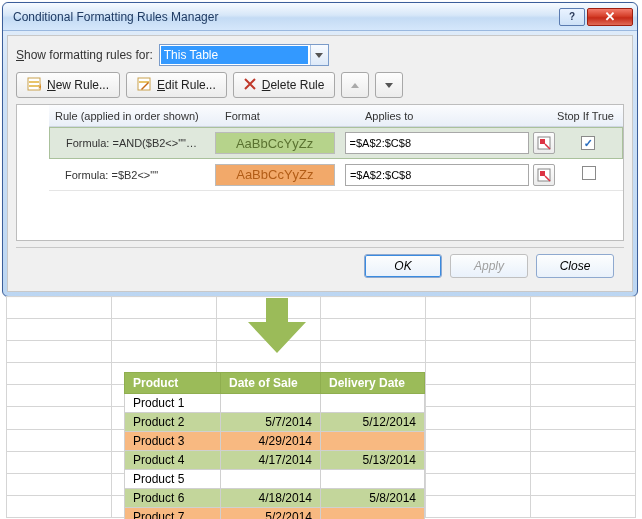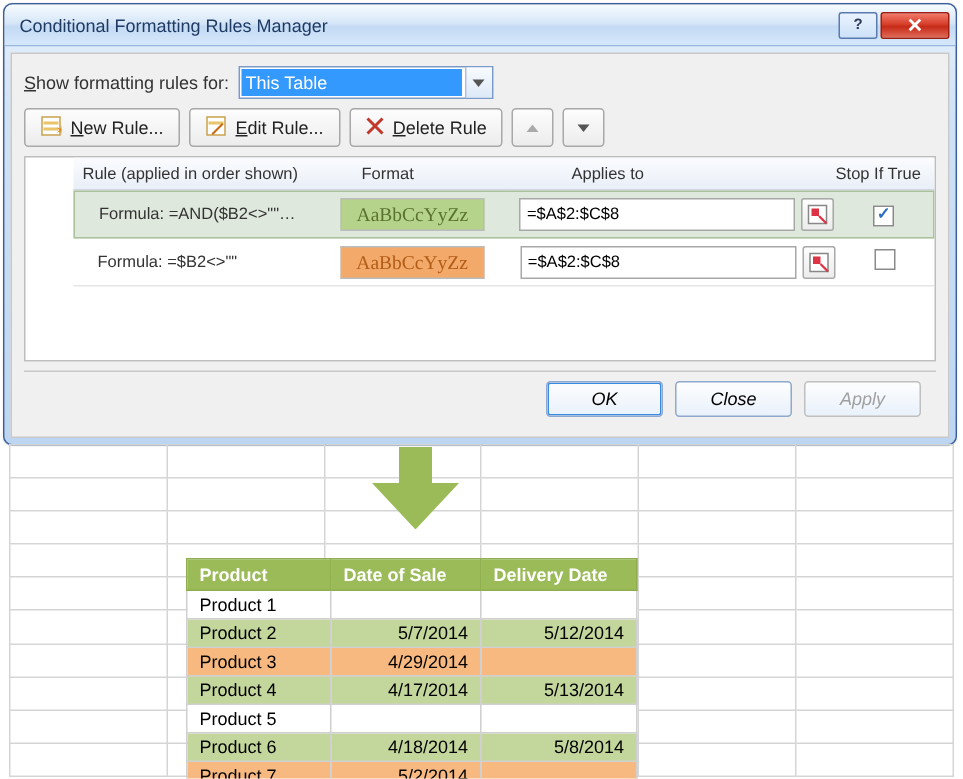--- a/index.html
+++ b/index.html
@@ -117,36 +117,35 @@
   }
   .grid-head {
     display:flex;
     background: linear-gradient(#fbfcfe,#e9eff8);
     border-bottom:1px solid #cfd6e2;
     height:22px;
     align-items:center;
     font-size:11px; color:#333;
   }
   .col-rule   { width:170px; padding-left:6px; }
-  .col-format { width:140px; padding-left:6px;margin-left:16px; }
+  .col-format { width:140px; padding-left:6px; }
   .col-apply  { flex:1; padding-left:6px; }
   .col-stop   { width:75px; text-align:center; }
   .grid-row {
     display:flex; align-items:center;
     height:32px;
     border-bottom:1px solid #e5e5e5;
   }
   .grid-row.sel { background:#dfe8dc; border:1px solid #aac19c; }
   .rule-formula { font-size:11px; color:#333; padding-left:16px; }
   .format-preview {
-    width:96px; height:22px; margin:5px 4px;
+    width:120px; height:22px; margin:5px 4px;
     border:1px solid #bbb;
     display:flex; align-items:center; justify-content:center;
     font-size:13px;
-    font-family:Liberation Serif, serif;
   }
   .fmt-green { background:#b6d38b; color:#5a7230; }
   .fmt-orange{ background:#f2a96a; color:#b25d17; }
   .apply-box {
     display:flex; align-items:center; gap:4px;
     width: 210px;
   }
   .apply-input {
     flex:1; height:22px;
     border:1px solid #a8a8a8;
@@ -353,22 +352,22 @@
                   <path d="M8 8 L13 13" stroke="#d34" stroke-width="1.5"></path>
                 </svg>
             </div>
           </div>
         </div>
         <div class="col-stop"><span class="chk"></span></div>
       </div>
     </div>
     <div class="dialog-footer">
       <div class="dlg-btn def">OK</div>
+      <div class="dlg-btn dis">Apply</div>
       <div class="dlg-btn">Close</div>
-      <div class="dlg-btn dis">Apply</div>
     </div>
   </div>
 </div>
 
 <div class="sheet">
   <table class="sgrid">
     <tbody>
         <tr>
           <td></td>
           <td></td>

